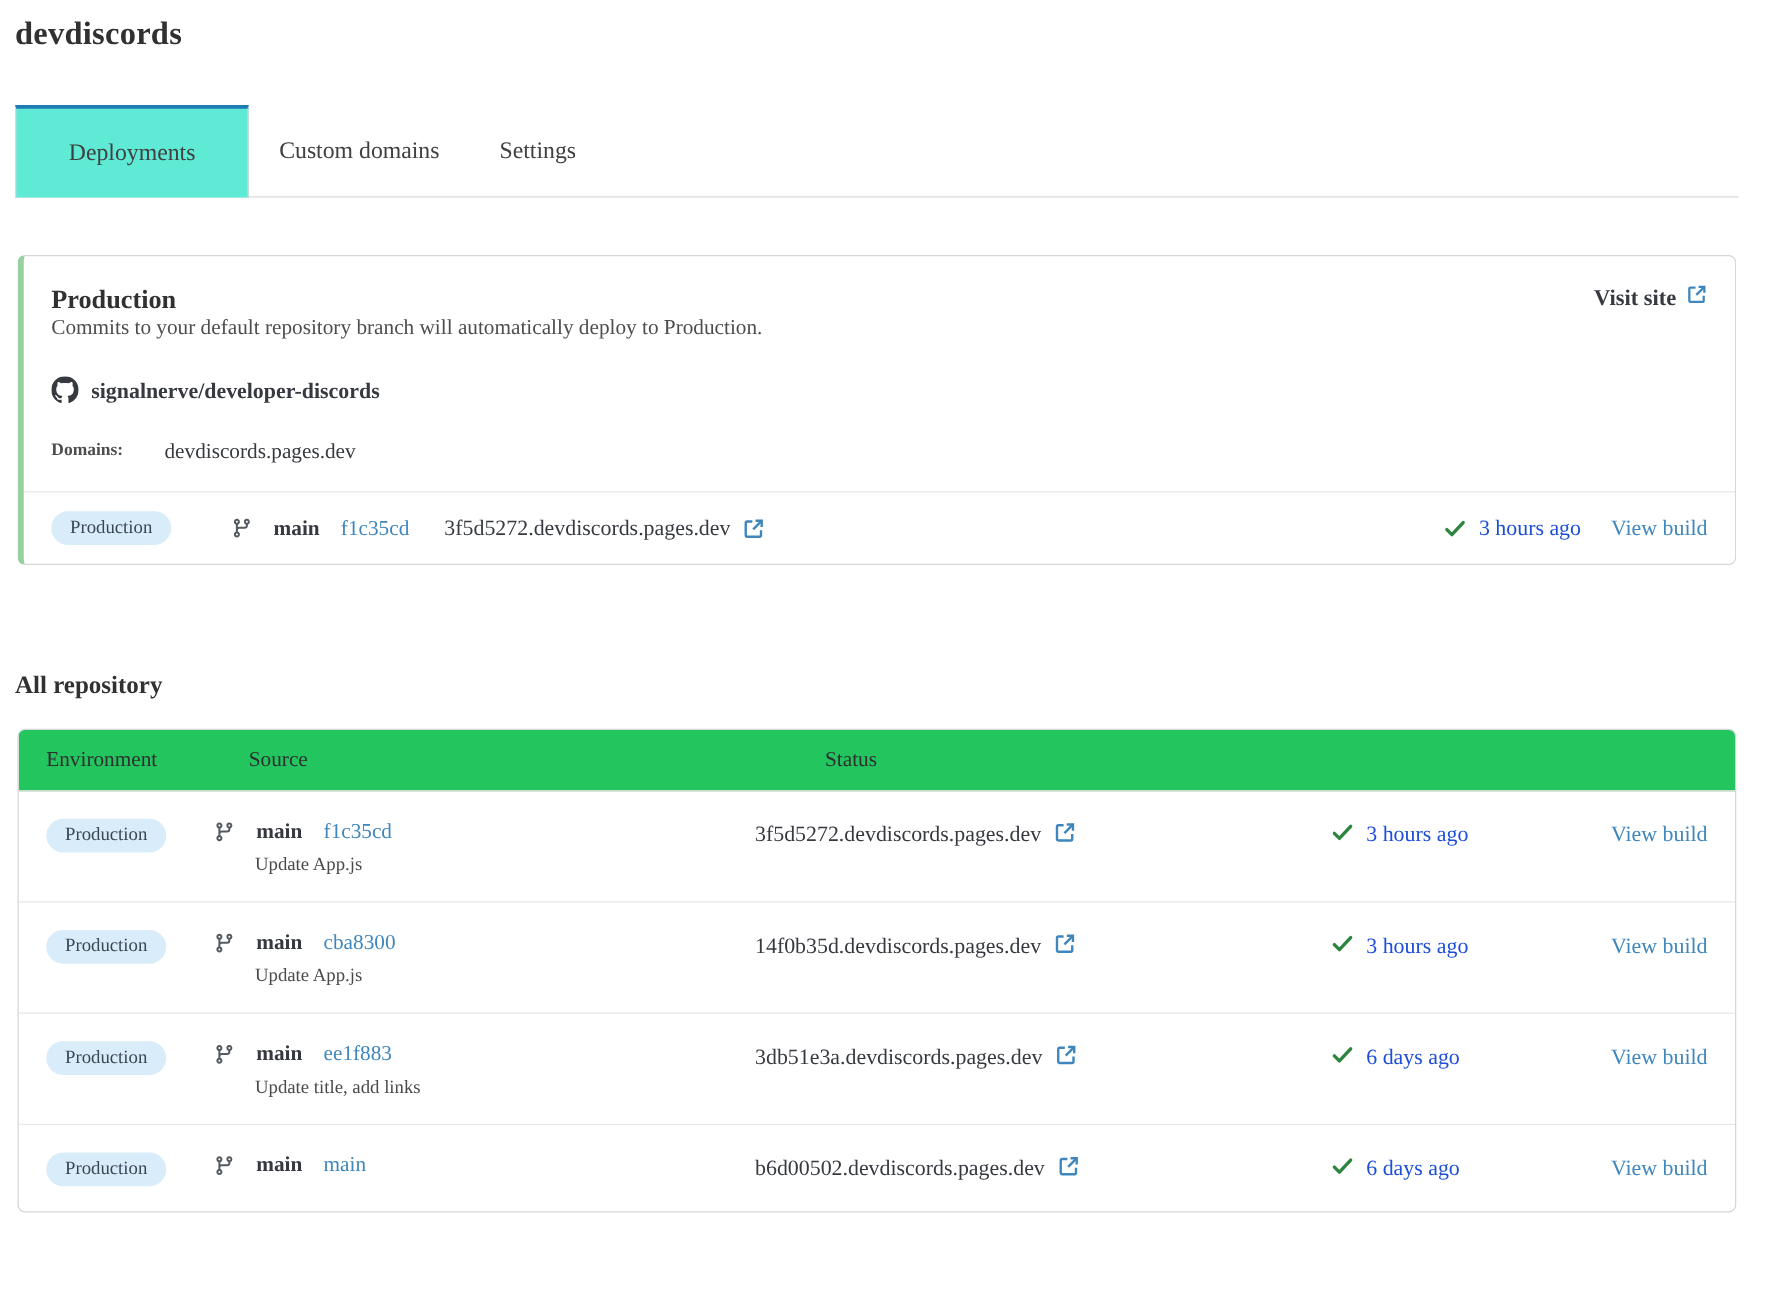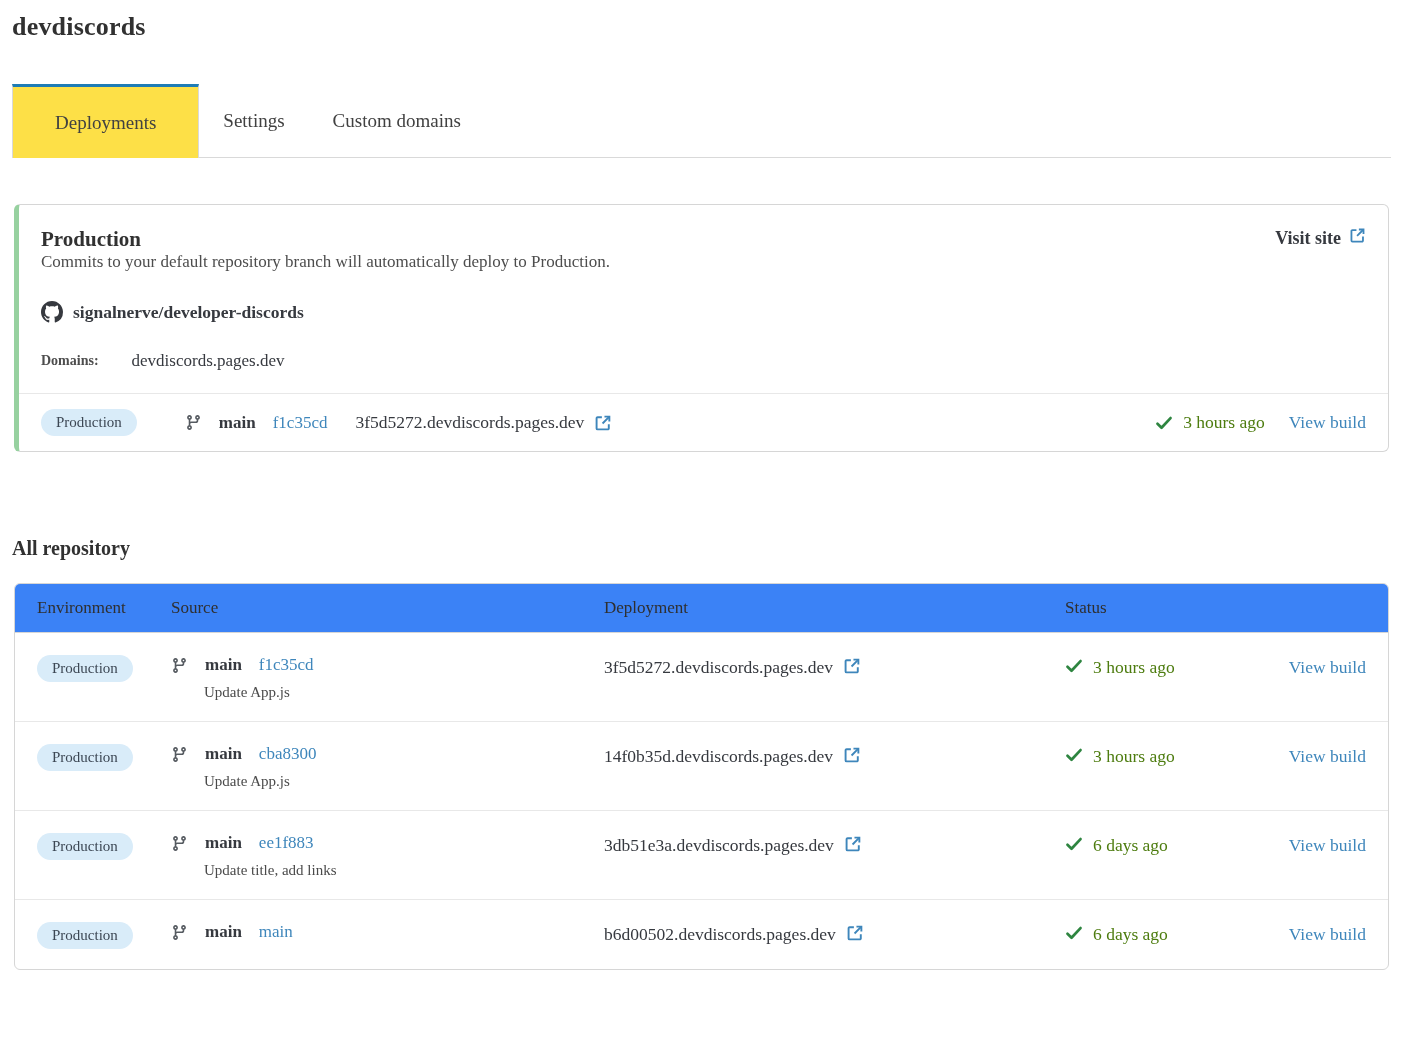--- a/index.html
+++ b/index.html
@@ -37,21 +37,21 @@
     margin-right: -2px;
   }
   .tab {
     display: flex; align-items: center; justify-content: center;
     padding: 0 24px; font-size: 19px; color: #414141;
     cursor: pointer; position: relative;
   }
   .tab.active {
     border: 1px solid #d9d9d9; border-bottom: none;
     border-top: 3px solid var(--tab_accent);
-    background: #fde047; margin-bottom: -1px;
+    background: #5eead4; margin-bottom: -1px;
     padding: 0 42px;
   }
   .tab + .tab { margin-left: 0; }
 
   
   .prod-card {
     margin: 46px 0 0 2px;
     border: 1px solid var(--border_gray);
     border-left: 5px solid var(--card_accent_green);
     border-radius: 6px;
@@ -86,38 +86,38 @@
   .src-inline { display: flex; align-items: center; gap: 17px; margin-left: 48px; }
   .branch-ic { color: #555a60; display: inline-flex; }
   .branch-name { font-size: 17px; font-weight: 700; color: var(--text_dark); }
   a.hash-link, a.view-build {
     color: var(--link_blue); text-decoration: none; font-size: 17px; cursor: pointer;
   }
   .url-inline { display: flex; align-items: center; gap: 10px; margin-left: 28px; font-size: 17.5px; color: var(--text_dark); }
   a.ext-link { color: var(--link_blue); display: inline-flex; cursor: pointer; }
   .footer-status { margin-left: auto; display: flex; align-items: center; gap: 10px; }
   .check-ic { color: var(--success_green); display: inline-flex; }
-  .time-txt { font-size: 17.5px; color: #4d7c0f; }
+  .time-txt { font-size: 17.5px; color: #1d4ed8; }
   .footer-status .view-build { margin-left: 14px; font-size: 17.5px; }
 
   
   h2.section-title { margin: 85px 0 0 0; font-size: 20px; font-weight: 700; color: #313131; }
   .dep-table {
     margin: 23px 0 0 2px;
     border: 1px solid var(--border_gray); border-radius: 6px;
     overflow: hidden;
   }
   .tbl-grid {
     display: grid;
     grid-template-columns: 134px 433px 461px 197px 1fr;
     padding: 0 22px;
   }
   .tbl-head {
-    background: #3b82f6; border-bottom: 1px solid var(--border_gray);
-    height: 49px; align-items: center;
+    background: #22c55e; border-bottom: 1px solid var(--border_gray);
+    height: 49px; align-items: center; gap: 28px;
   }
   .tbl-head span { font-size: 17px; color: #2f2f2f; }
   .dep-row { border-bottom: 1px solid var(--row_divider); padding-top: 22px; padding-bottom: 20px; align-items: start; }
   .dep-row:last-child { border-bottom: none; }
   .cell-src .src-line { display: flex; align-items: center; gap: 17px; }
   .commit-msg { font-size: 15px; color: #4a4a4a; margin-top: 9px; margin-left: 33px; }
   .commit-msg:empty { display: none; }
   .cell-url { display: flex; align-items: flex-start; gap: 10px; font-size: 17.5px; color: var(--text_dark); padding-top: 2px; }
   .cell-status { display: flex; align-items: flex-start; gap: 10px; padding-top: 2px; }
   .cell-action { text-align: right; padding-top: 2px; }
@@ -148,24 +148,24 @@
 
 <div class="page">
 
   <h1 class="page-title">devdiscords</h1>
 
   <div class="tab-bar">
     <div class="tab active">
       <span>Deployments</span>
     </div>
     <div class="tab">
+      <span>Custom domains</span>
+    </div>
+    <div class="tab">
       <span>Settings</span>
-    </div>
-    <div class="tab">
-      <span>Custom domains</span>
     </div>
   </div>
 
   <section class="prod-card">
     <div class="card-body">
       <div class="card-head">
         <h2>Production</h2>
         <a class="visit-site">
           <span>Visit site</span>
           <span class="ext-ic"><svg width="17" height="17">
@@ -217,21 +217,20 @@
       </div>
     </div>
   </section>
 
   <h2 class="section-title">All repository</h2>
 
   <section class="dep-table">
     <div class="tbl-grid tbl-head">
       <span>Environment</span>
       <span>Source</span>
-      <span>Deployment</span>
       <span>Status</span>
       <span></span>
     </div>
 
     <div class="tbl-grid dep-row">
       <div class="cell-env"><span class="badge">Production</span></div>
       <div class="cell-src">
         <div class="src-line">
           <span class="branch-ic">
               <svg width="17" height="17">

